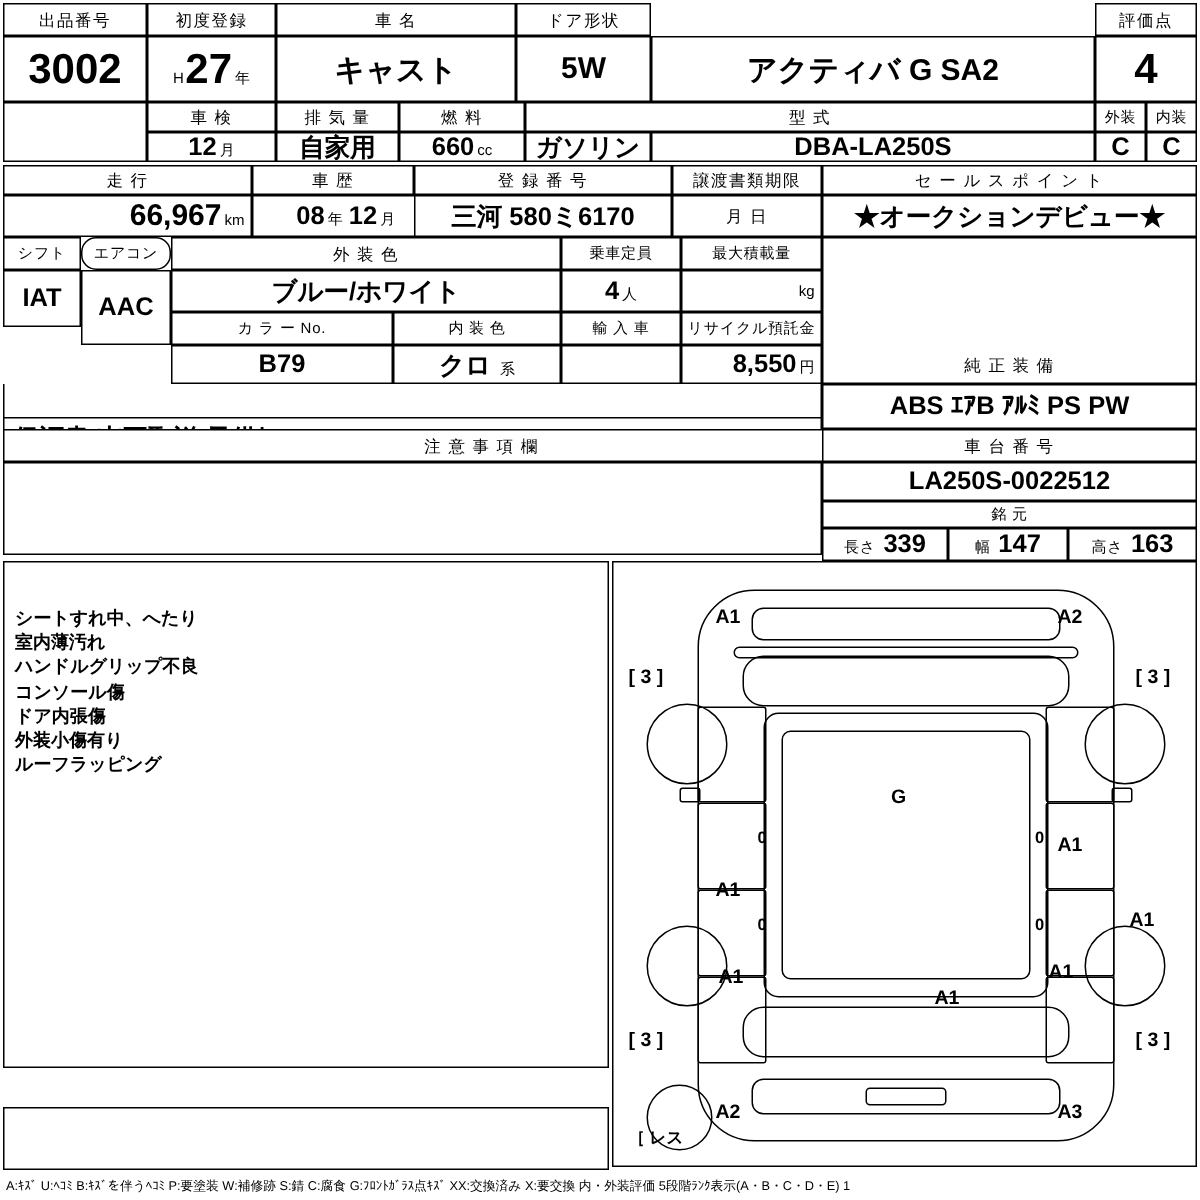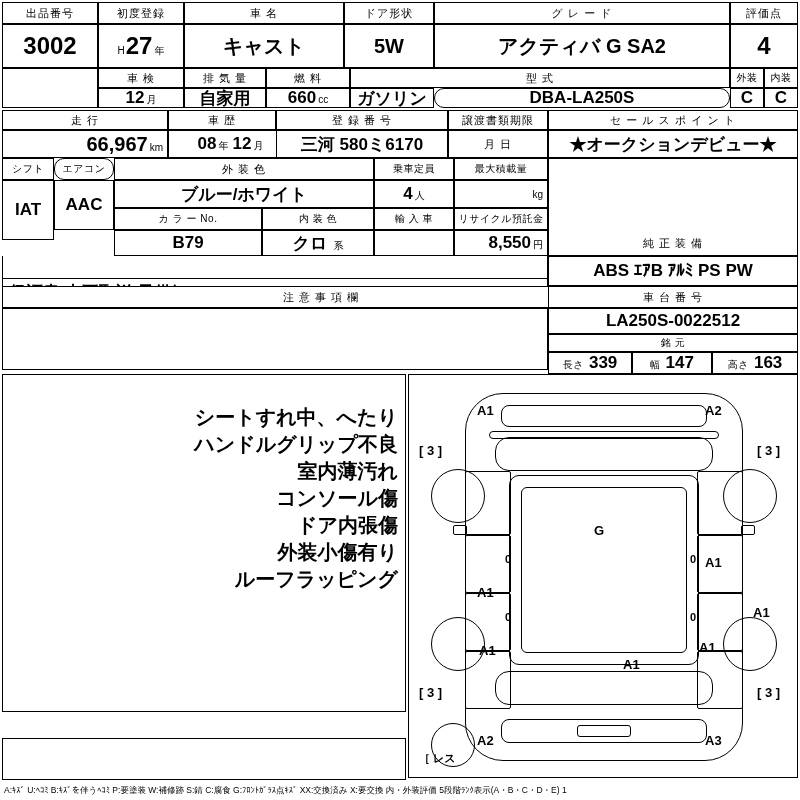--- a/index.html
+++ b/index.html
@@ -20,38 +20,38 @@
     display:flex;
     align-items:center;
     justify-content:center;
     overflow:hidden;
     background:#fff;
     white-space:nowrap;
   }
   .lbl { font-size:11px; letter-spacing:1px; }
   .lbl-sm { font-size:10px; letter-spacing:0.5px; }
   .val { font-size:20px; font-weight:bold; }
-  .val-lg { font-size:24px; font-weight:bold; }
+  .val-lg { font-size:28px; font-weight:bold; }
   .val-md { font-size:17px; font-weight:bold; }
   .unit { font-size:10px; font-weight:normal; margin-left:2px; }
   .pre { font-size:10px; font-weight:normal; margin-right:1px; vertical-align:top;}
   .left { justify-content:flex-start; padding-left:6px; }
   .right { justify-content:flex-end; padding-right:4px; }
 
   .inline { display:inline-flex; align-items:baseline; }
 
   
   .notes {
     position:absolute;
     display:block;
     padding:6px 6px 0 6px;
     line-height:1.35;
-    font-size:20px;
+    font-size:12px;
     font-weight:bold;
-    text-align:right;
+    text-align:left;
   }
   .notes div { white-space:nowrap; }
 
   .footer {
     position:absolute;
     left:0; top:782px; width:800px; height:18px;
     font-size:8.5px;
     display:flex; align-items:center;
     padding-left:4px;
     letter-spacing:0px;
@@ -66,21 +66,20 @@
 </style>
 </head>
 <body>
 
 <div class="sheet">
 
   <div class="c lbl" style="left:2px;top:2px;width:96px;height:22px;">出品番号</div>
   <div class="c lbl" style="left:98px;top:2px;width:86px;height:22px;">初度登録</div>
   <div class="c lbl" style="left:184px;top:2px;width:160px;height:22px;">車  名</div>
   <div class="c lbl" style="left:344px;top:2px;width:90px;height:22px;">ドア形状</div>
-  <div class="c lbl" style="left:434px;top:2px;width:296px;height:22px;">グ レ ー ド</div>
   <div class="c lbl" style="left:730px;top:2px;width:68px;height:22px;">評価点</div>
 
   <div class="c" style="left:2px;top:24px;width:96px;height:44px;">
     <span class="val-lg">3002</span>
   </div>
   <div class="c" style="left:98px;top:24px;width:86px;height:44px;">
     <span class="inline">
       <span class="pre">H</span>
       <span class="val-lg">27</span>
       <span class="unit">年</span>
@@ -118,21 +117,21 @@
   </div>
   <div class="c" style="left:266px;top:88px;width:84px;height:20px;">
     <span class="inline">
         <span class="val-md">660</span>
         <span class="unit">cc</span>
       </span>
   </div>
   <div class="c" style="left:350px;top:88px;width:84px;height:20px;">
     <span class="val-md">ガソリン</span>
   </div>
-  <div class="c" style="left:434px;top:88px;width:296px;height:20px;border-radius:10px;">
+  <div class="c" style="left:434px;top:88px;width:296px;height:20px;">
     <span class="val-md">DBA-LA250S</span>
   </div>
   <div class="c" style="left:730px;top:88px;width:34px;height:20px;">
     <span class="val-md">C</span>
   </div>
   <div class="c" style="left:764px;top:88px;width:34px;height:20px;">
     <span class="val-md">C</span>
   </div>
 
   <div class="c lbl" style="left:2px;top:110px;width:166px;height:20px;">走  行</div>
@@ -177,21 +176,21 @@
   <div class="c" style="left:374px;top:180px;width:80px;height:28px;">
     <span class="inline">
         <span class="val-md">4</span>
         <span class="unit">人</span>
       </span>
   </div>
   <div class="c right" style="left:454px;top:180px;width:94px;height:28px;">
     <span class="unit">kg</span>
   </div>
 
-  <div class="c" style="left:2px;top:180px;width:52px;height:60px;">
+  <div class="c" style="left:2px;top:180px;width:52px;height:38px;">
     <span class="val-md">IAT</span>
   </div>
   <div class="c" style="left:54px;top:180px;width:60px;height:50px;">
     <span class="val-md">AAC</span>
   </div>
 
   <div class="c lbl-sm" style="left:114px;top:208px;width:148px;height:22px;">カ ラ ー No.</div>
   <div class="c lbl-sm" style="left:262px;top:208px;width:112px;height:22px;">内 装 色</div>
   <div class="c lbl-sm" style="left:374px;top:208px;width:80px;height:22px;">輸 入 車</div>
   <div class="c lbl-sm" style="left:454px;top:208px;width:94px;height:22px;">リサイクル預託金</div>
@@ -252,22 +251,22 @@
     <span class="inline">
         <span class="lbl-sm">高さ</span>
         <span class="val-md" style="margin-left:5px;">163</span>
       </span>
   </div>
 
   <div class="c lbl" style="left:2px;top:374px;width:404px;height:22px;">検 査 員 記 入 欄</div>
   <div class="c" style="left:2px;top:374px;width:404px;height:338px;"></div>
   <div class="notes" style="left:4px;top:398px;width:400px;">
     <div>シートすれ中、へたり</div>
+    <div>室内薄汚れ</div>
     <div>ハンドルグリップ不良</div>
-    <div>室内薄汚れ</div>
     <div>コンソール傷</div>
     <div>ドア内張傷</div>
     <div>外装小傷有り</div>
     <div>ルーフラッピング</div>
   </div>
 
   <div class="c" style="left:2px;top:738px;width:404px;height:42px;"></div>
 
   <div class="diagram">
 

